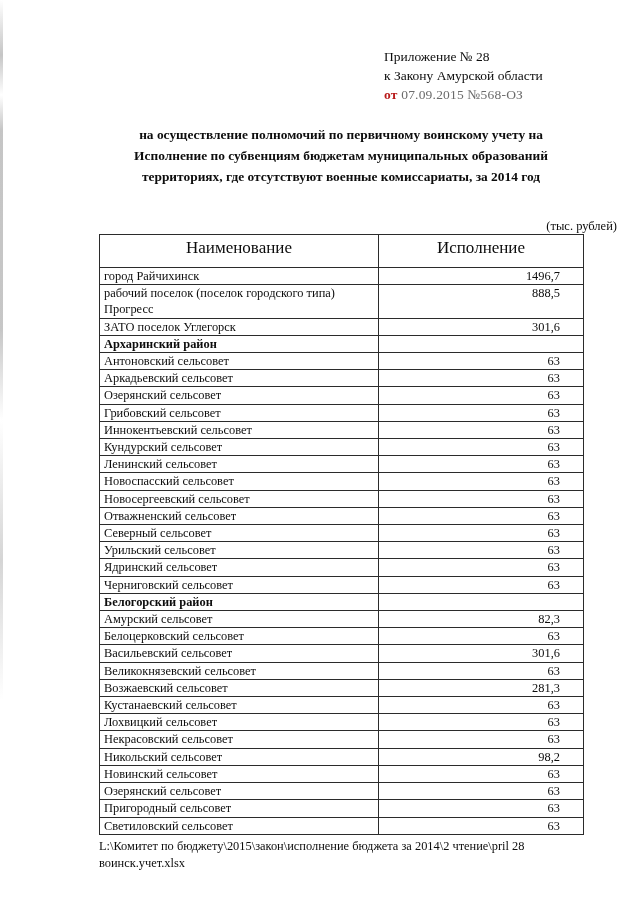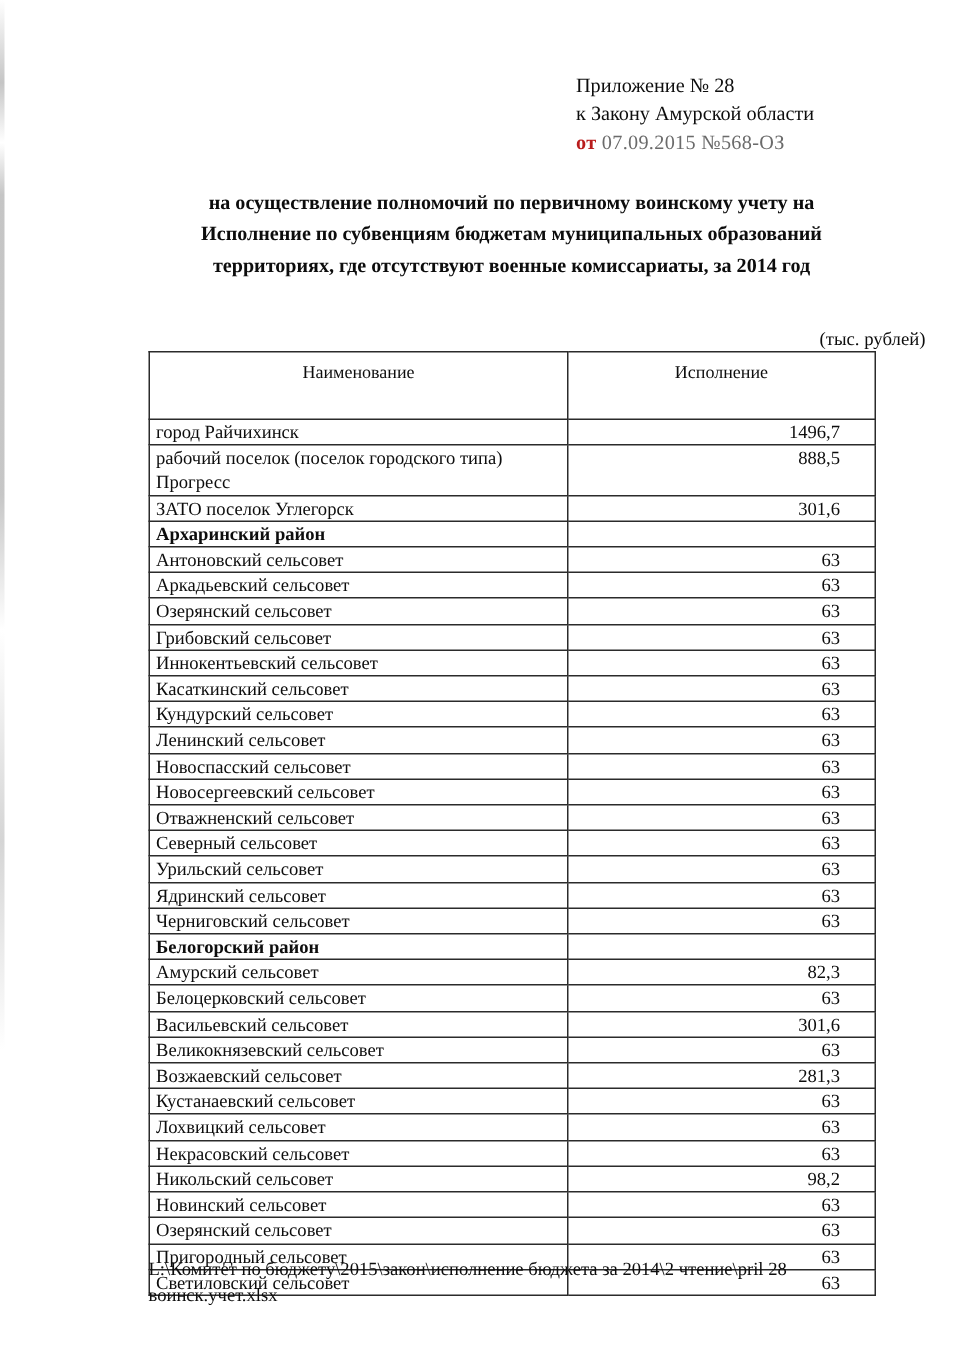--- a/index.html
+++ b/index.html
@@ -99,24 +99,24 @@
     border: 1px solid #2b2b2b;
     font-weight: normal;
     font-size: 12.4px;
     padding: 0 4px;
     vertical-align: top;
   }
   .tbl col.c-name { width: 279px; }
   .tbl col.c-val  { width: 205px; }
 
   .tbl thead th {
-    font-size: 12px;
+    font-size: 17px;
     height: 26px;
     vertical-align: middle;
-    padding-bottom: 18px;
+    padding-bottom: 6px;
   }
 
   .tbl tbody td {
     height: 16.2px;
     line-height: 16.2px;
   }
   .tbl td.val {
     text-align: right;
     padding-right: 23px;
   }
@@ -208,24 +208,20 @@
         </tr>
         <tr>
           <td>Грибовский сельсовет</td>
           <td class="val">63</td>
         </tr>
         <tr>
           <td>Иннокентьевский сельсовет</td>
           <td class="val">63</td>
         </tr>
         <tr>
-          <td>Касаткинский сельсовет</td>
-          <td class="val">63</td>
-        </tr>
-        <tr>
           <td>Кундурский сельсовет</td>
           <td class="val">63</td>
         </tr>
         <tr>
           <td>Ленинский сельсовет</td>
           <td class="val">63</td>
         </tr>
         <tr>
           <td>Новоспасский сельсовет</td>
           <td class="val">63</td>

